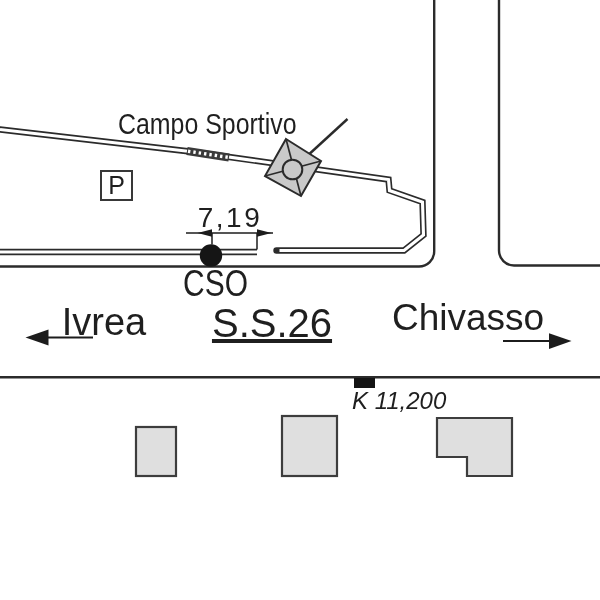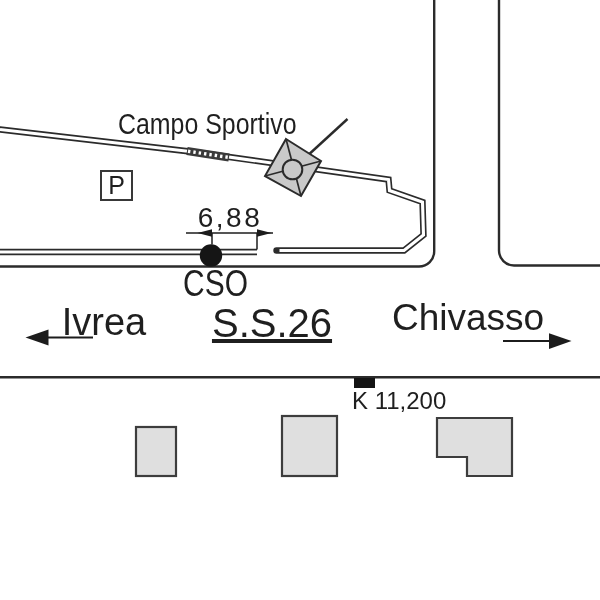--- a/index.html
+++ b/index.html
@@ -13,21 +13,21 @@
   .parking-box{
     position:absolute;left:100px;top:170px;width:33px;height:31px;box-sizing:border-box;
     border:2.4px solid #383838;background:#fff;display:flex;align-items:center;justify-content:center;
     font-size:25px;line-height:1;
   }
   .lbl-dim{left:230px;top:204px;font-size:28px;letter-spacing:2.5px;transform:translateX(-50%);}
   .lbl-cso{left:183px;top:265px;font-size:37px;transform:scaleX(.81);transform-origin:left top;}
   .lbl-ivrea{left:104px;top:303px;font-size:38px;transform:translateX(-50%);}
   .lbl-ss26{left:272px;top:303px;font-size:40px;transform:translateX(-50%);text-decoration:underline;}
   .lbl-chivasso{left:468px;top:299px;font-size:37px;transform:translateX(-50%);}
-  .lbl-km{left:352px;top:389px;font-size:24px;}
+  .lbl-km{left:352px;top:389px;font-size:24px;font-style:italic;}
 </style>
 </head>
 <body>
 
 <div id="canvas">
 
   <svg width="600" height="600" viewBox="0 0 600 600">
 
     <path d="M 0,129.5 L 190,151.5 L 388.5,179.5 L 389.5,190.5 L 422.5,202 L 423.5,235 L 404,250.5 L 276.5,250.5" fill="none" stroke="#2b2b2b" stroke-width="6.4" stroke-linecap="round" stroke-linejoin="miter"></path>
     <path d="M 0,129.5 L 190,151.5 L 388.5,179.5 L 389.5,190.5 L 422.5,202 L 423.5,235 L 404,250.5 L 279.5,250.5" fill="none" stroke="#ffffff" stroke-width="3.1" stroke-linecap="butt" stroke-linejoin="miter"></path>
@@ -79,21 +79,21 @@
       <polygon points="437,418 512,418 512,476 467,476 467,457 437,457"></polygon>
     </g>
   </svg>
 
   <div class="lbl lbl-campo">Campo Sportivo</div>
 
   <div class="parking-box">
     <span>P</span>
   </div>
 
-  <div class="lbl lbl-dim">6,88</div>
+  <div class="lbl lbl-dim">7,19</div>
 
   <div class="lbl lbl-cso">CSO</div>
 
   <div class="lbl lbl-ivrea">Ivrea</div>
 
   <div class="lbl lbl-ss26">S.S.26</div>
 
   <div class="lbl lbl-chivasso">Chivasso</div>
 
   <div class="lbl lbl-km">K 11,200</div>

